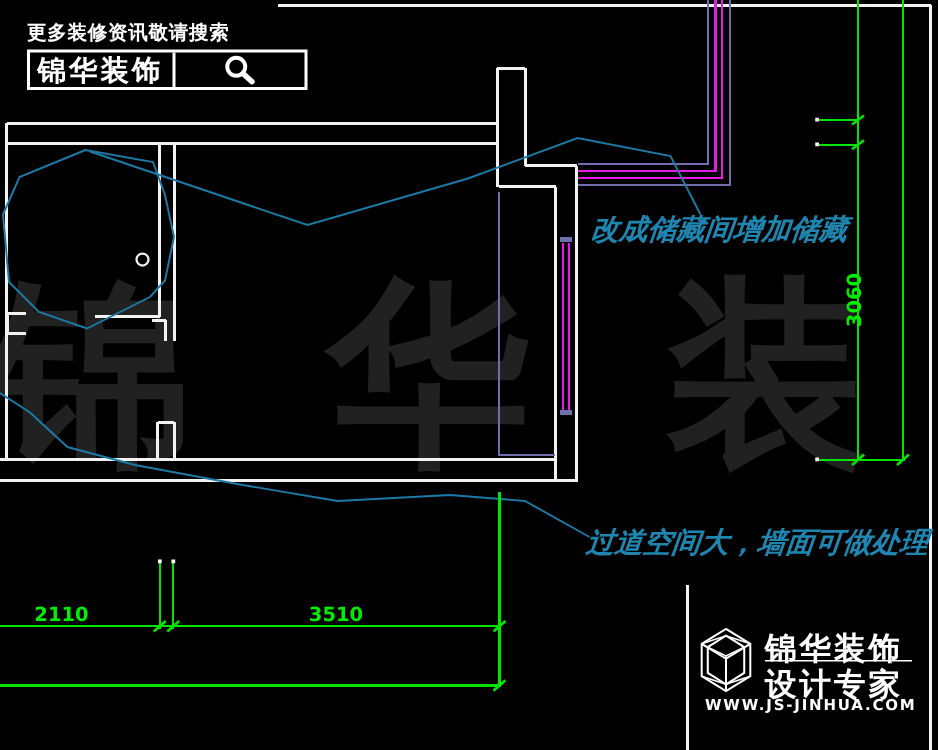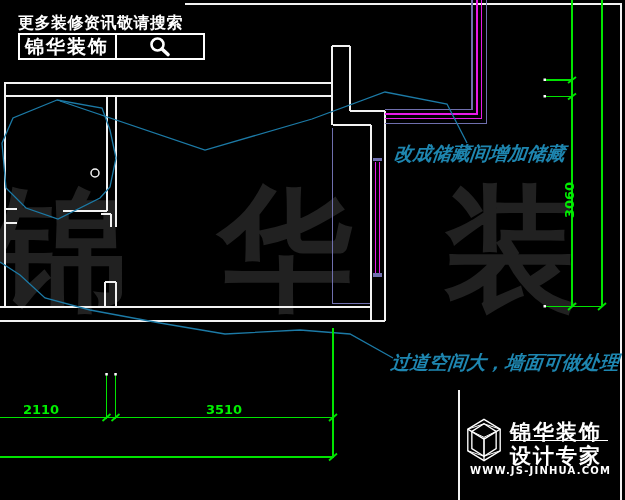--- a/index.html
+++ b/index.html
@@ -9,21 +9,21 @@
   svg.plan{position:absolute;left:0;top:0;}
 
   
   .watermark{position:absolute;left:-8px;top:181px;width:660px;
     font-family:"DejaVu Serif","Liberation Serif",serif;
     font-size:135px;line-height:135px;font-weight:bold;color:#212121;
     letter-spacing:22px;white-space:nowrap;z-index:1;pointer-events:none;}
 
   
   .banner{position:absolute;left:0;top:0;width:215px;height:66px;z-index:6;color:#fff;}
-  .banner .tagline{position:absolute;left:18px;top:13px;font-size:16px;font-weight:bold;
+  .banner .tagline{position:absolute;left:18px;top:13px;font-size:13px;font-weight:bold;
     letter-spacing:0.5px;white-space:nowrap;}
   .searchbox{position:absolute;left:18px;top:33px;width:183px;height:23px;
     border:2px solid #fff;display:flex;align-items:center;}
   .searchbox .brand{font-size:19px;font-weight:bold;letter-spacing:2px;
     padding:0 6px 0 5px;white-space:nowrap;}
   .searchbox .divider{width:2px;align-self:stretch;background:#fff;}
   .searchbox .iconwrap{flex:1;display:flex;align-items:center;justify-content:center;}
 
   
   .note{position:absolute;color:#1e86b0;font-weight:bold;font-style:italic;

